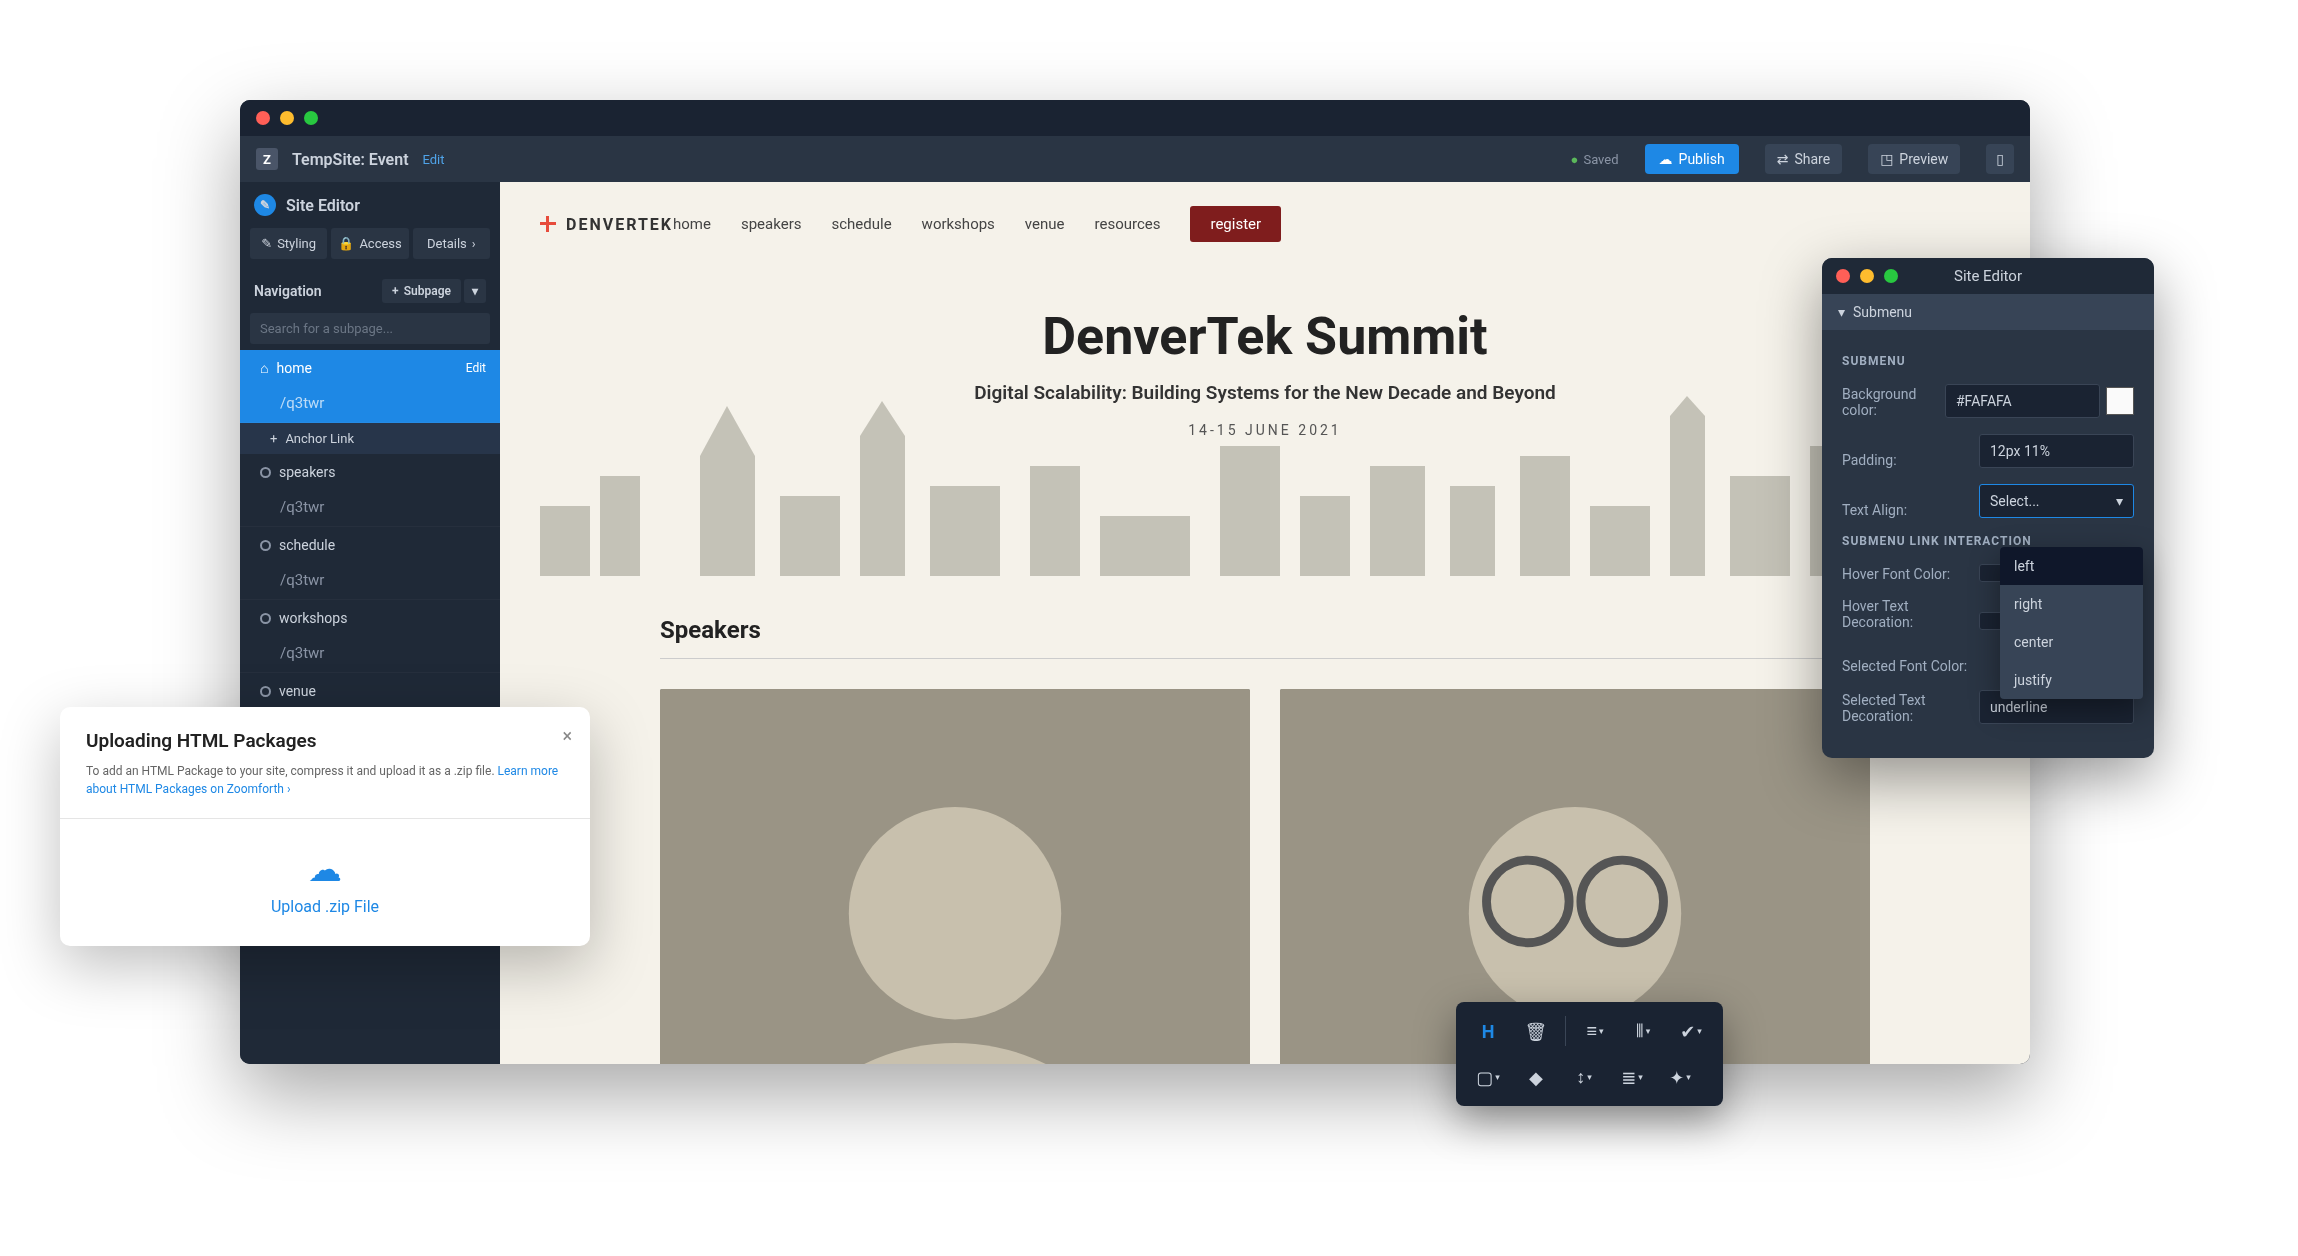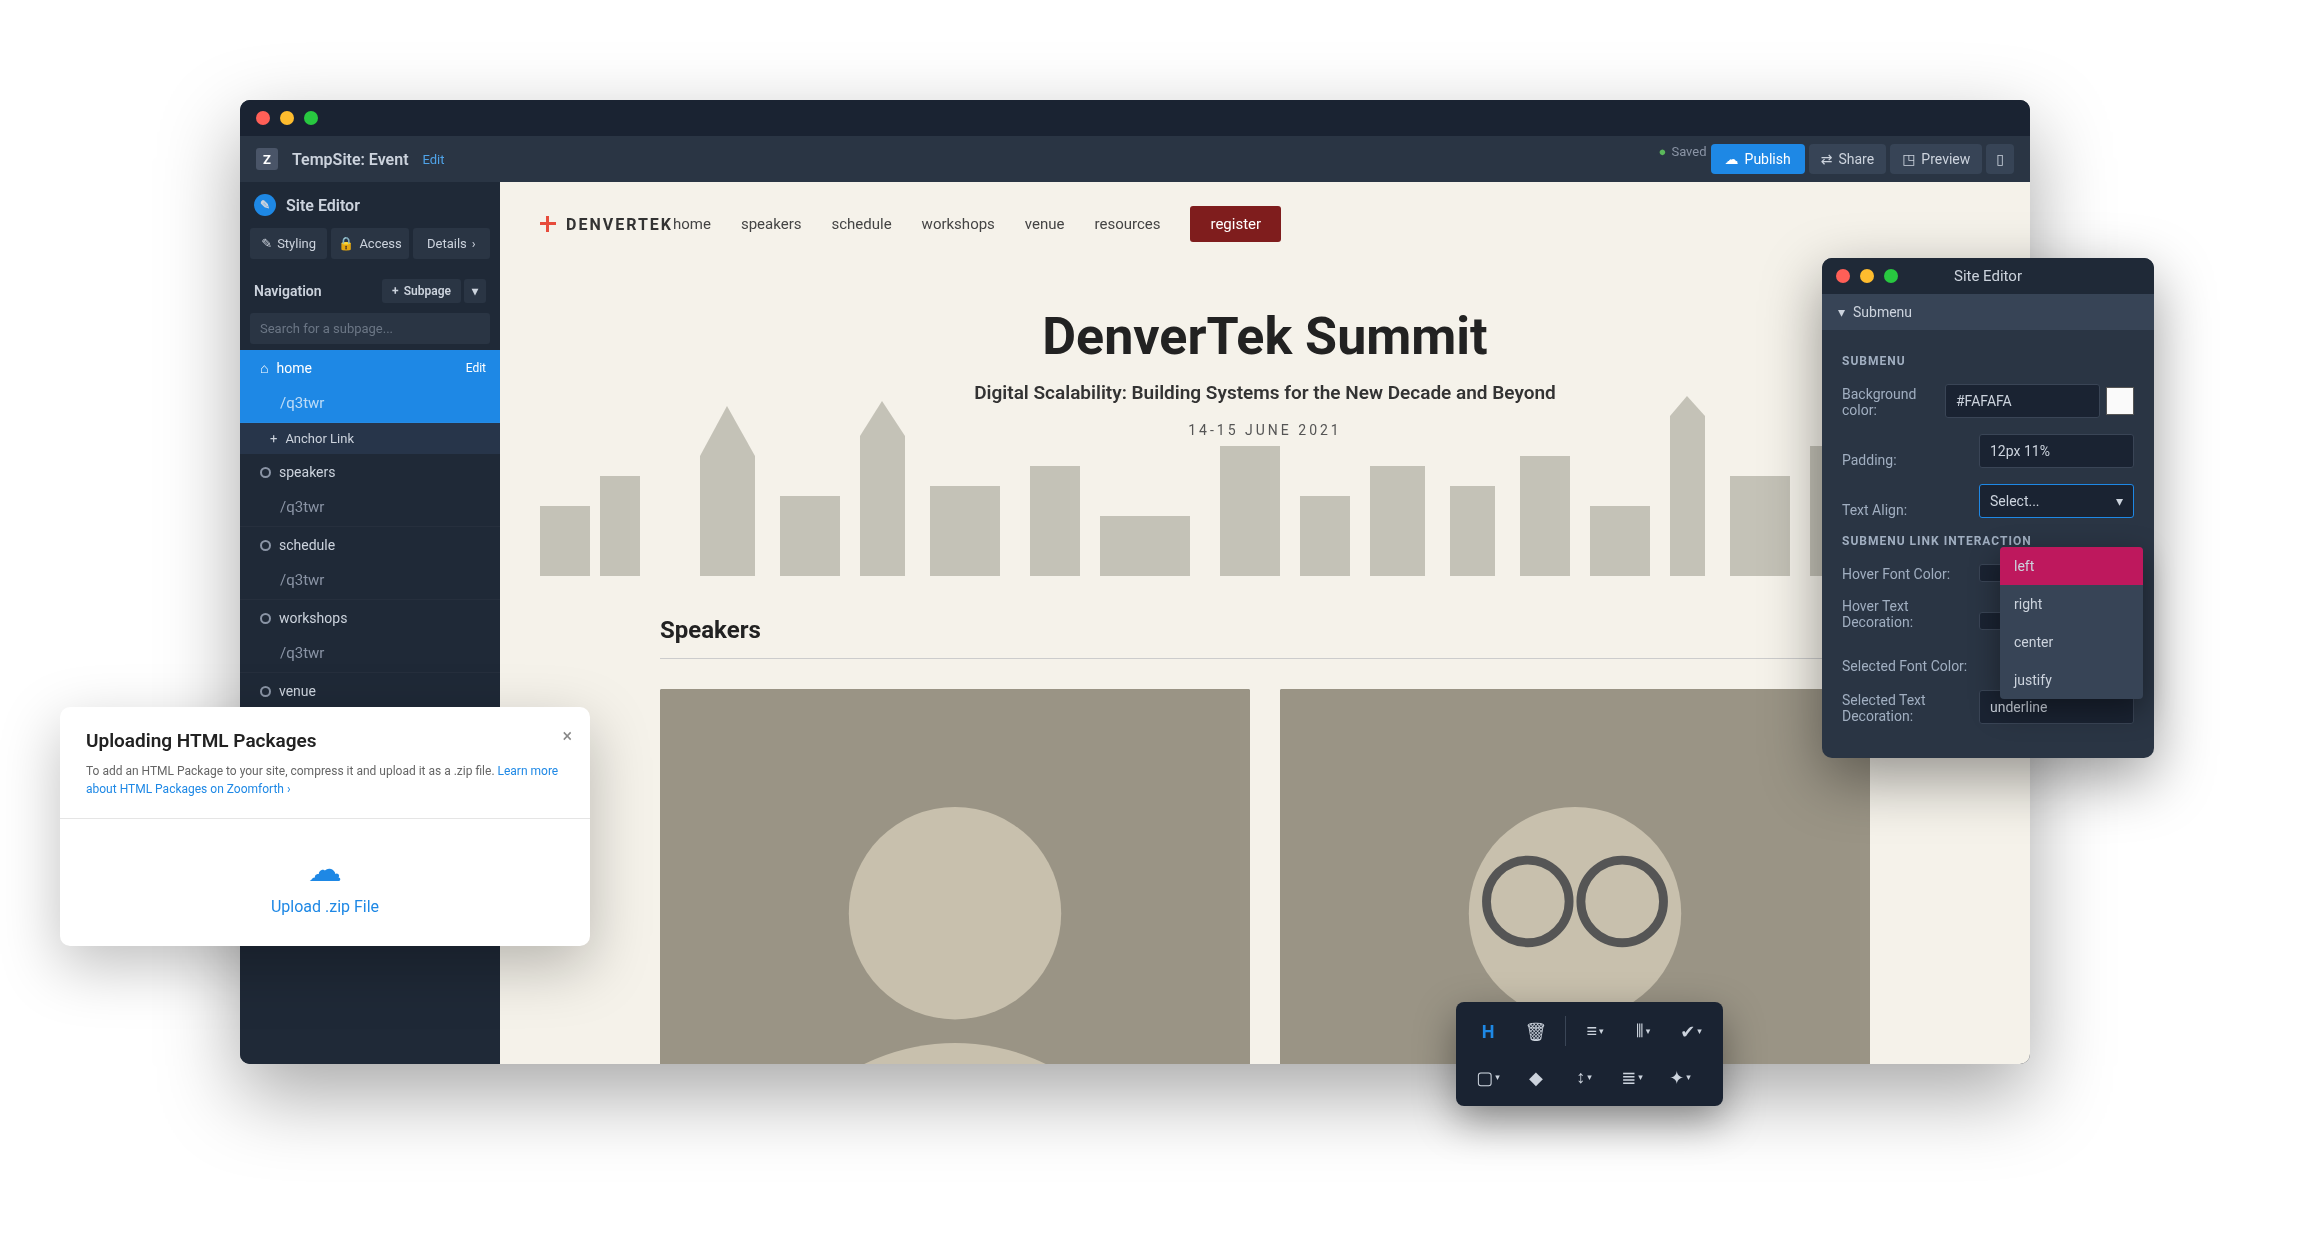--- a/index.html
+++ b/index.html
@@ -7,21 +7,21 @@
 .main-window{position:absolute;left:240px;top:100px;width:1790px;height:964px;background:#1a2332;border-radius:10px;box-shadow:0 30px 80px rgba(0,0,0,0.35);overflow:hidden}
 .titlebar{height:36px;background:#1a2332;display:flex;align-items:center;padding:0 16px}
 .traffic{display:flex;gap:10px}
 .traffic span{width:14px;height:14px;border-radius:50%}
 .tred{background:#ff5f57}.tyellow{background:#febc2e}.tgreen{background:#28c840}
 .topbar{height:46px;background:#2a3544;display:flex;align-items:center;padding:0 16px;justify-content:space-between;color:#ccd3dd}
 .topbar-left{display:flex;align-items:center;gap:14px;font-size:16px}
 .logo-sq{width:22px;height:22px;background:#4a5568;border-radius:3px;display:flex;align-items:center;justify-content:center;color:#fff;font-size:13px;font-weight:700}
 .site-title{font-weight:600}
 .edit-link{color:#4fa3e8;font-size:13px}
-.topbar-right{display:flex;gap:4px;font-size:14px}
+.topbar-right{display:flex;align-items:center;gap:26px;font-size:14px}
 .saved{color:#8a94a5;font-size:13px}
 .saved::before{content:"●";color:#5bb85b;margin-right:5px}
 .btn-publish{background:#1e88e5;color:#fff;padding:7px 14px;border-radius:4px;display:flex;align-items:center;gap:6px}
 .btn-share,.btn-preview{background:#374456;color:#ccd3dd;padding:7px 12px;border-radius:4px;display:flex;align-items:center;gap:6px}
 .btn-device{background:#374456;color:#ccd3dd;padding:7px 10px;border-radius:4px}
 .workspace{display:flex;height:calc(100% - 82px)}
 .sidebar{width:260px;background:#1f2937;color:#ccd3dd;display:flex;flex-direction:column;font-size:14px}
 .se-header{display:flex;align-items:center;gap:10px;padding:12px 14px;font-weight:600;font-size:16px}
 .pencil-circle{width:22px;height:22px;background:#1e88e5;border-radius:50%;display:flex;align-items:center;justify-content:center;font-size:12px}
 .tabbar{display:flex;gap:4px;padding:0 10px;margin-bottom:10px}
@@ -80,21 +80,21 @@
 .insp-body{padding:18px 20px}
 .insp-section-title{font-size:12px;font-weight:700;letter-spacing:1px;color:#a0aec0;margin-bottom:16px;margin-top:6px}
 .insp-row{display:flex;align-items:flex-end;justify-content:space-between;margin-bottom:16px}
 .insp-label{color:#a0aec0;font-size:14px;max-width:130px}
 .insp-input{background:#1a2332;border:1px solid #3a4556;padding:8px 10px;width:155px;font-size:14px;color:#ccd3dd;border-radius:3px}
 .insp-input.select{display:flex;justify-content:space-between;align-items:center;border-color:#1e88e5}
 .color-swatch{width:28px;height:28px;background:#fafafa;border:1px solid #555;margin-left:6px}
 .insp-color-row{display:flex;align-items:center}
 .dropdown{position:absolute;left:2000px;top:547px;width:143px;background:#374456;border-radius:4px;box-shadow:0 10px 30px rgba(0,0,0,0.4);overflow:hidden;z-index:100}
 .dd-item{padding:11px 14px;color:#ccd3dd;font-size:14px}
-.dd-item.hl{background:#be185d}
+.dd-item.hl{background:#0f172a}
 svg{display:block}
 </style>
 </head>
 <body>
 
 <div class="main-window">
   <div class="titlebar">
     <div class="traffic">
       <span class="tred"></span>
       <span class="tyellow"></span>

